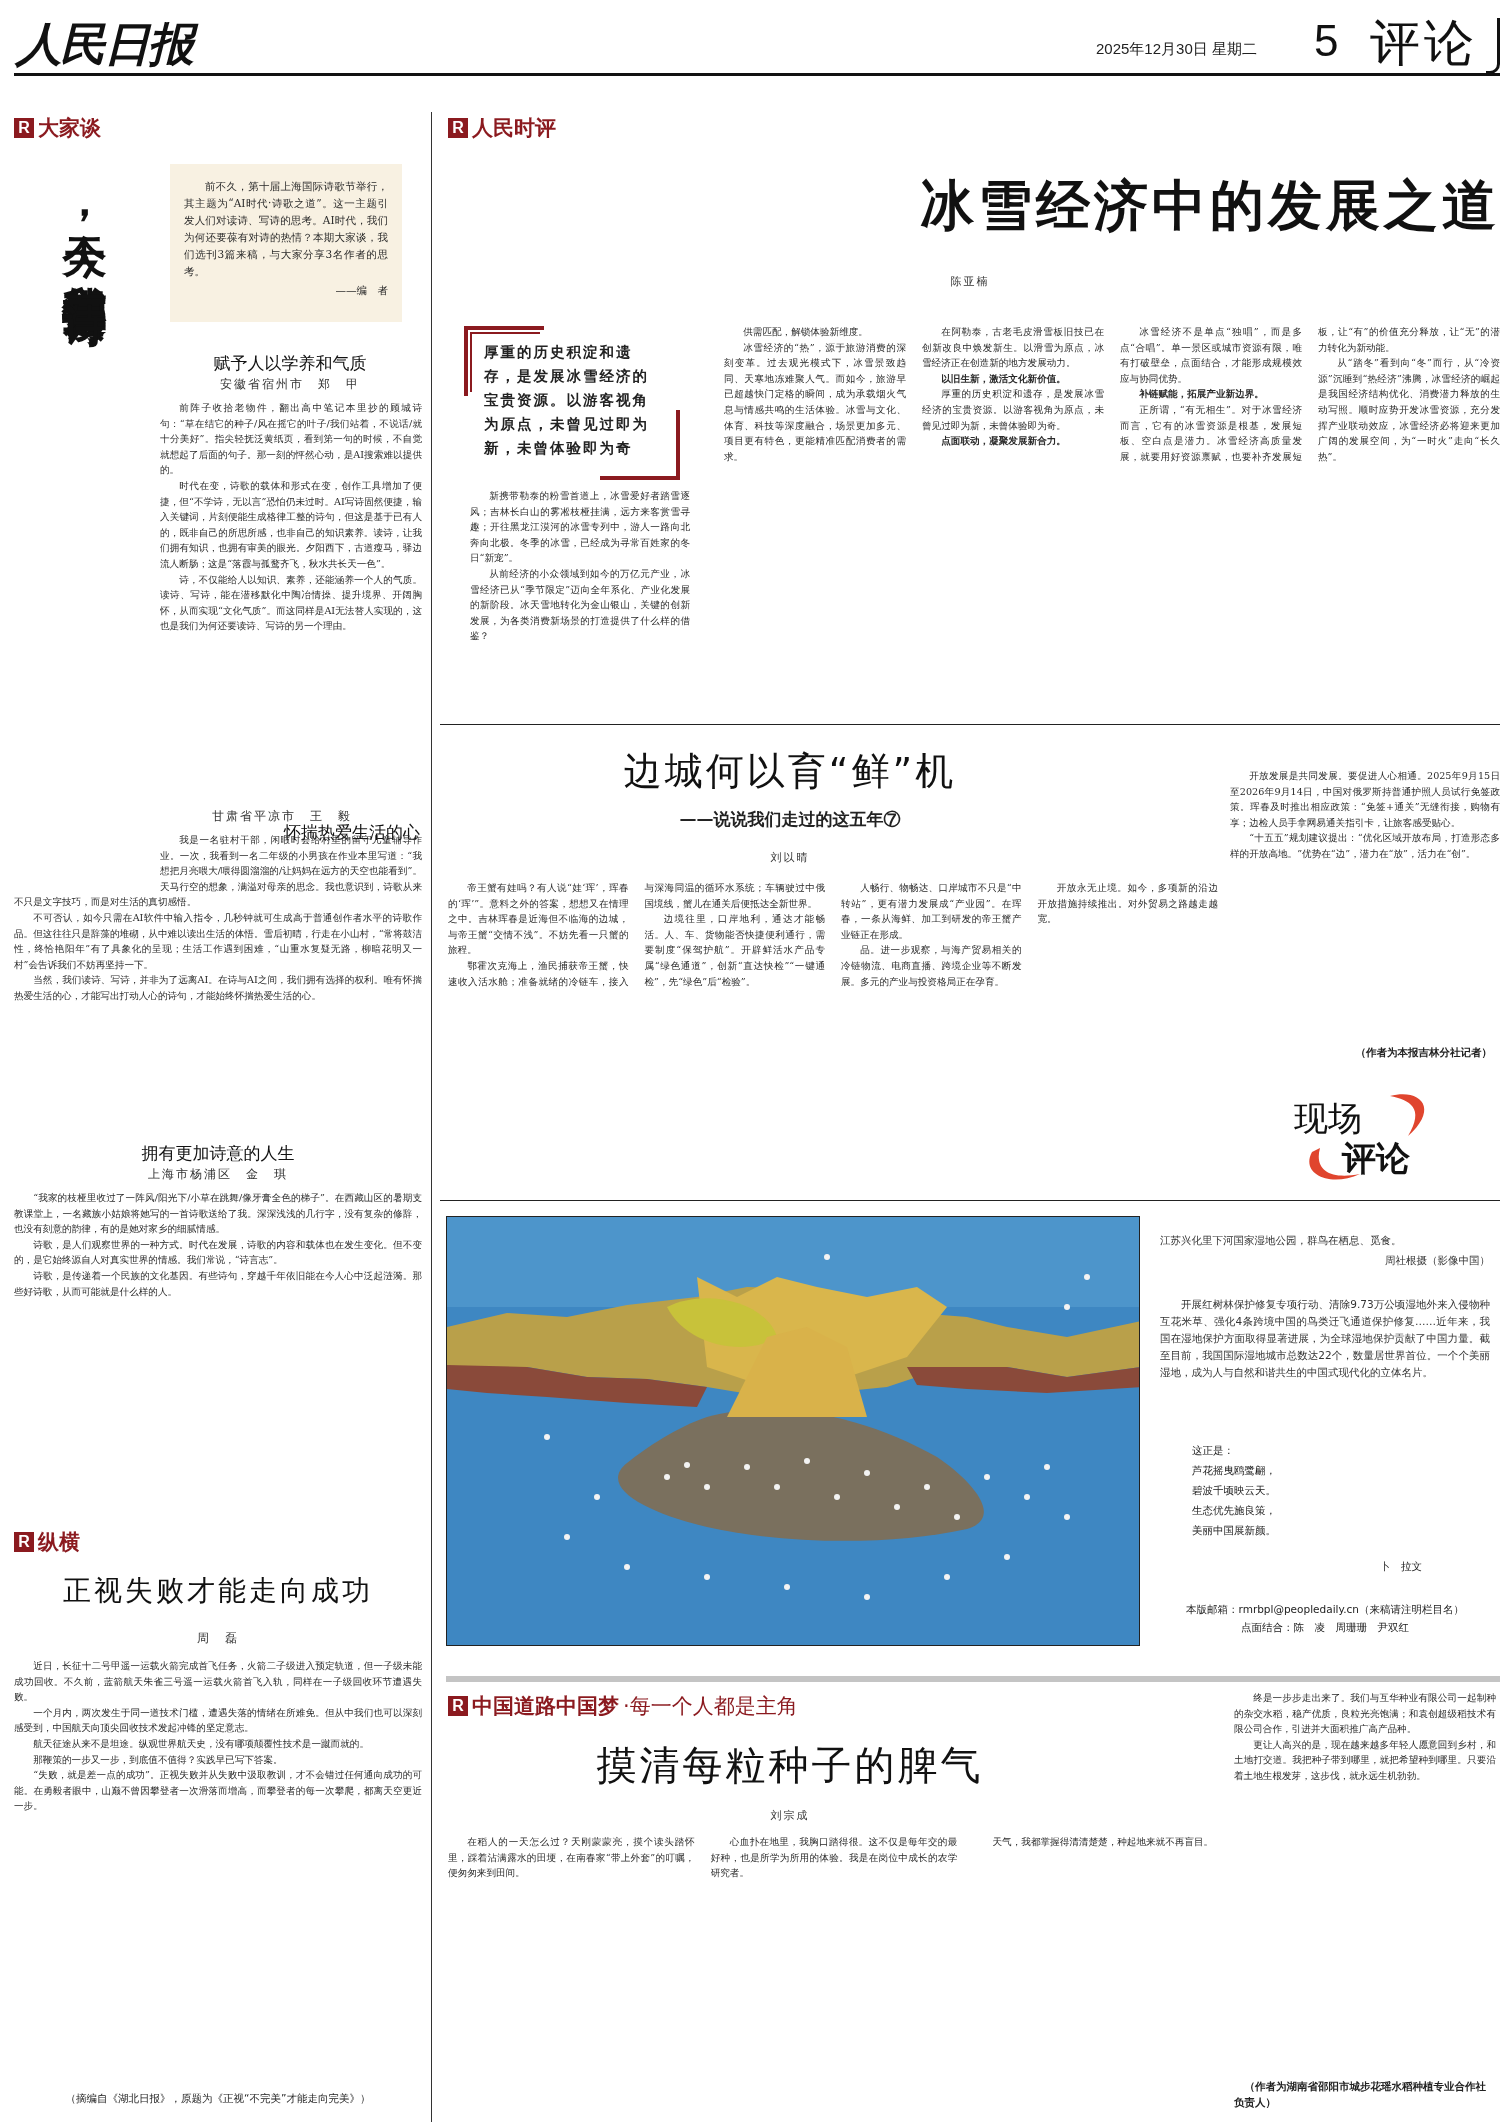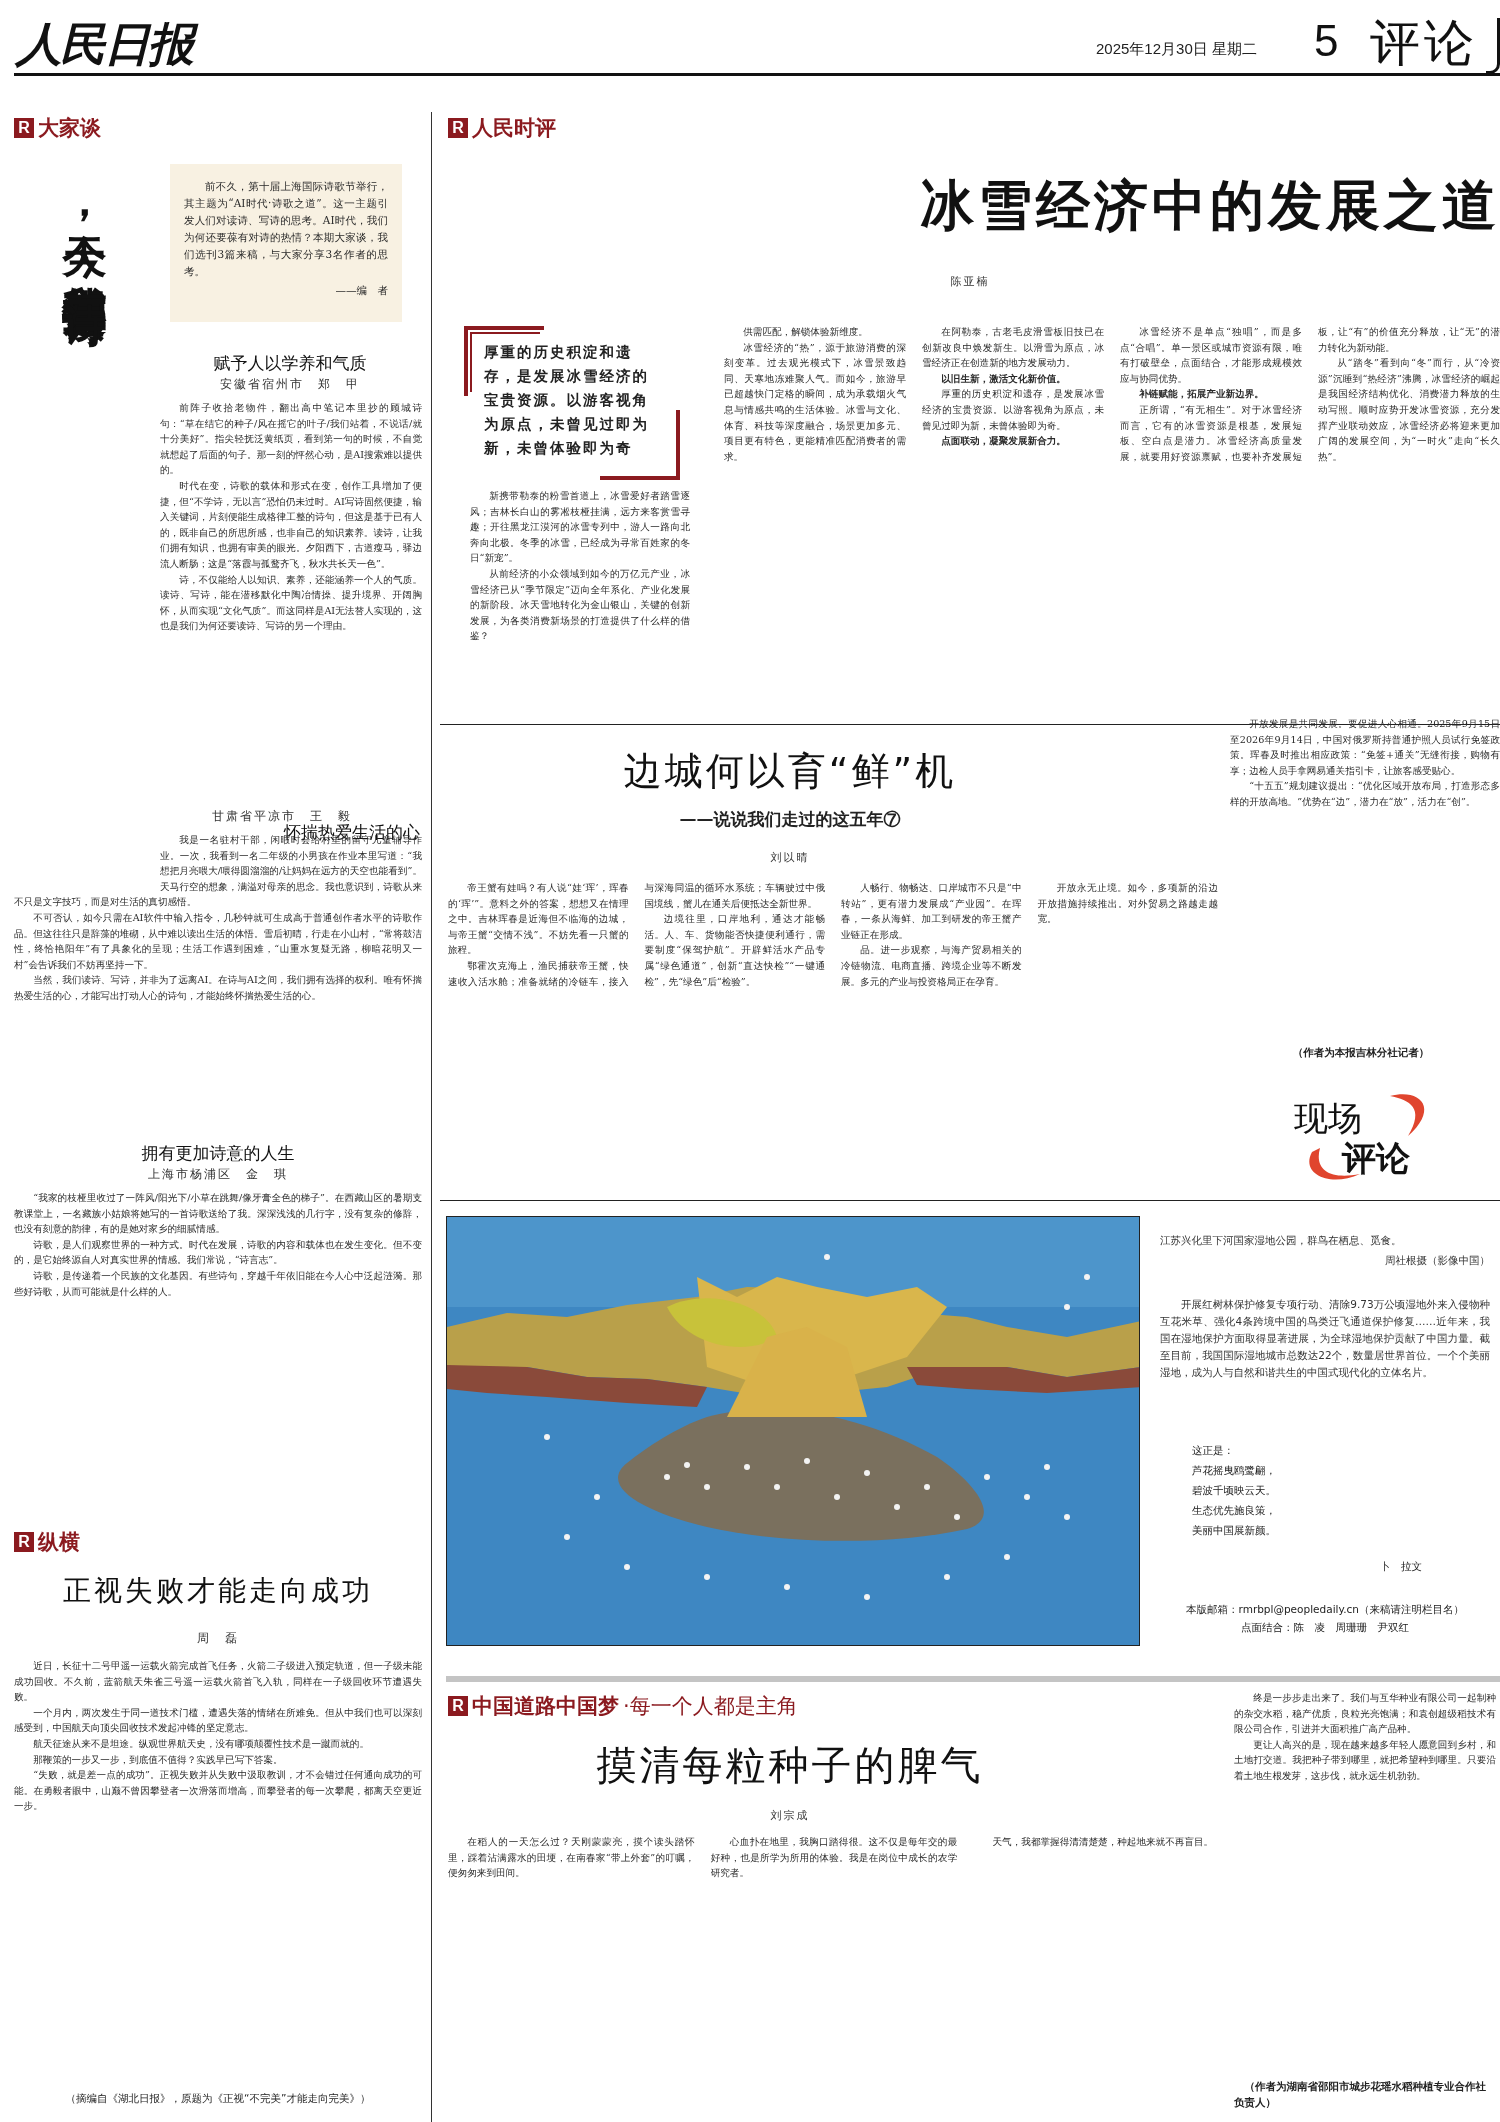--- a/index.html
+++ b/index.html
@@ -158,25 +158,25 @@
 <div class="abs byline" style="left:440px; top:850px; width:700px; font-size:11px;">刘以晴</div>
 
 <div class="abs body-text cols4" style="left:448px; top:880px; width:770px; height:300px; overflow:hidden;">
   <p>帝王蟹有娃吗？有人说“娃‘珲’，珲春的‘珲’”。意料之外的答案，想想又在情理之中。吉林珲春是近海但不临海的边城，与帝王蟹“交情不浅”。不妨先看一只蟹的旅程。</p>
   <p>鄂霍次克海上，渔民捕获帝王蟹，快速收入活水舱；准备就绪的冷链车，接入与深海同温的循环水系统；车辆驶过中俄国境线，蟹儿在通关后便抵达全新世界。</p>
   <p>边境往里，口岸地利，通达才能畅活。人、车、货物能否快捷便利通行，需要制度“保驾护航”。开辟鲜活水产品专属“绿色通道”，创新“直达快检”“一键通检”，先“绿色”后“检验”。</p>
   <p>人畅行、物畅达、口岸城市不只是“中转站”，更有潜力发展成“产业园”。在珲春，一条从海鲜、加工到研发的帝王蟹产业链正在形成。</p>
   <p>品。进一步观察，与海产贸易相关的冷链物流、电商直播、跨境企业等不断发展。多元的产业与投资格局正在孕育。</p>
   <p>开放永无止境。如今，多项新的沿边开放措施持续推出。对外贸易之路越走越宽。</p>
 </div>
-<div class="abs body-text" style="left:1230px; top:716px; width:270px; height:320px; overflow:hidden;">
+<div class="abs body-text" style="left:1230px; top:768px; width:270px; height:320px; overflow:hidden;">
   <p>开放发展是共同发展。要促进人心相通。2025年9月15日至2026年9月14日，中国对俄罗斯持普通护照人员试行免签政策。珲春及时推出相应政策：“免签+通关”无缝衔接，购物有享；边检人员手拿网易通关指引卡，让旅客感受贴心。</p>
   <p>“十五五”规划建议提出：“优化区域开放布局，打造形态多样的开放高地。”优势在“边”，潜力在“放”，活力在“创”。</p>
 </div>
-<div class="abs" style="left:1230px; top:1046px; width:262px; text-align:center; font-family:'DejaVu Sans', sans-serif; font-weight:bold; font-size:10.5px; color:#222;">（作者为本报吉林分社记者）</div>
+<div class="abs" style="left:1230px; top:1046px; width:262px; text-align:right; font-family:'DejaVu Sans', sans-serif; font-weight:bold; font-size:10.5px; color:#222;">（作者为本报吉林分社记者）</div>
 
 <div class="abs" style="left:1290px; top:1078px; width:150px; height:104px;">
   <svg width="150" height="104" viewBox="0 0 150 104">
     <path d="M100 18 C130 10, 150 30, 118 58 C135 30, 120 22, 100 18 Z" fill="#e0452e"></path>
     <path d="M22 74 C10 96, 40 110, 70 96 C40 102, 24 92, 30 70 Z" fill="#e0452e"></path>
   </svg>
   <div class="abs logo-xcpl" style="left:4px; top:18px; font-size:34px;">现场</div>
   <div class="abs logo-xcpl" style="left:52px; top:58px; font-size:34px; font-weight:bold;">评论</div>
 </div>
 

